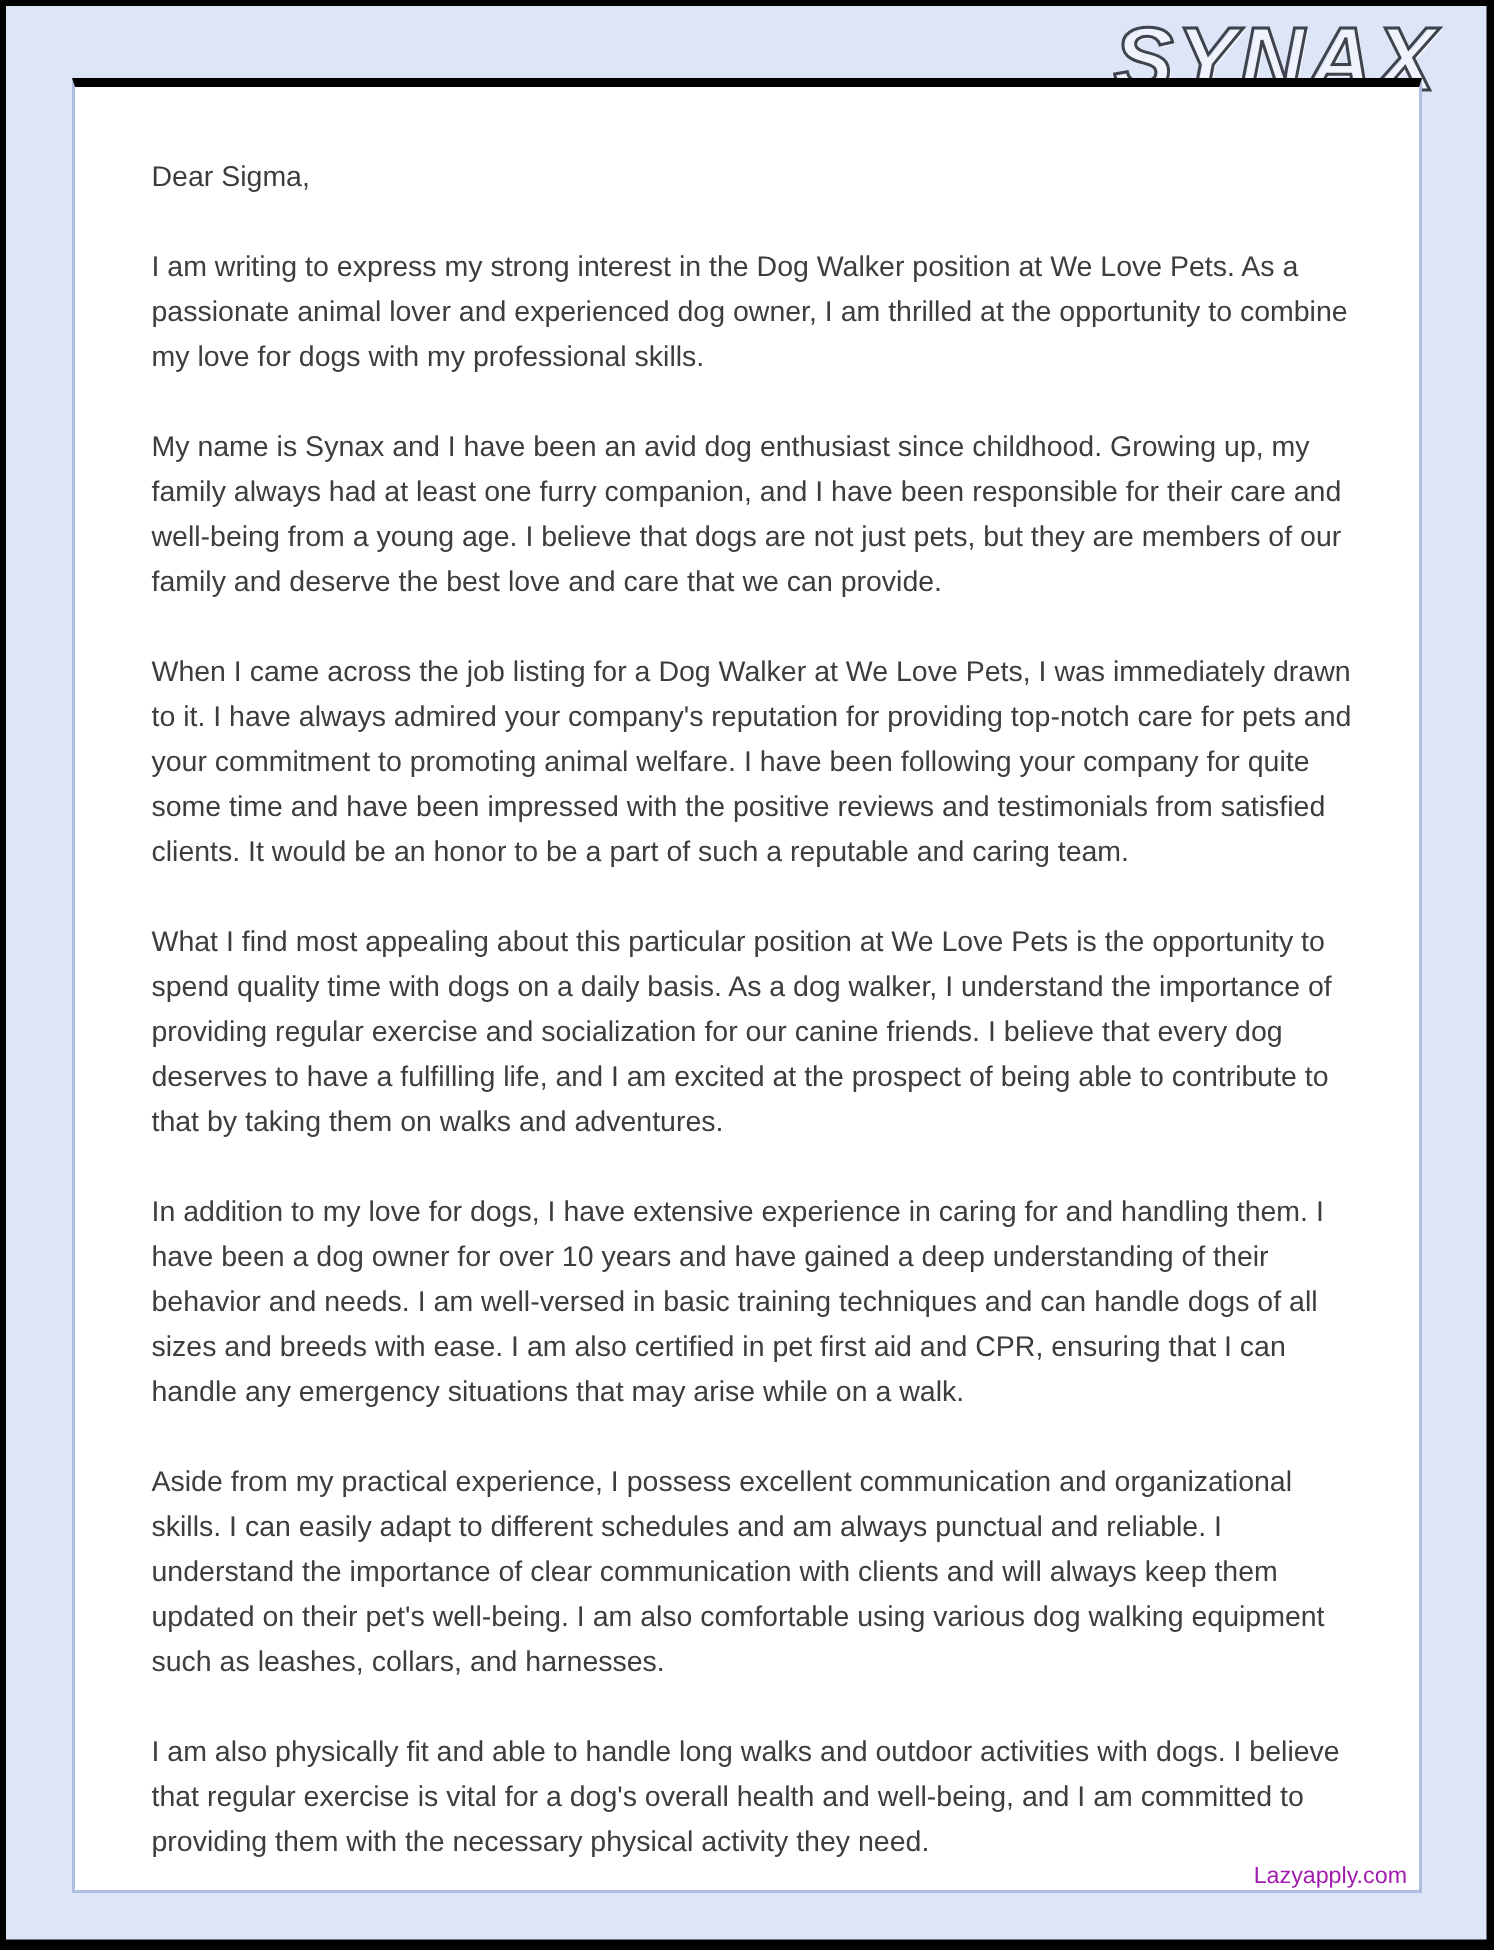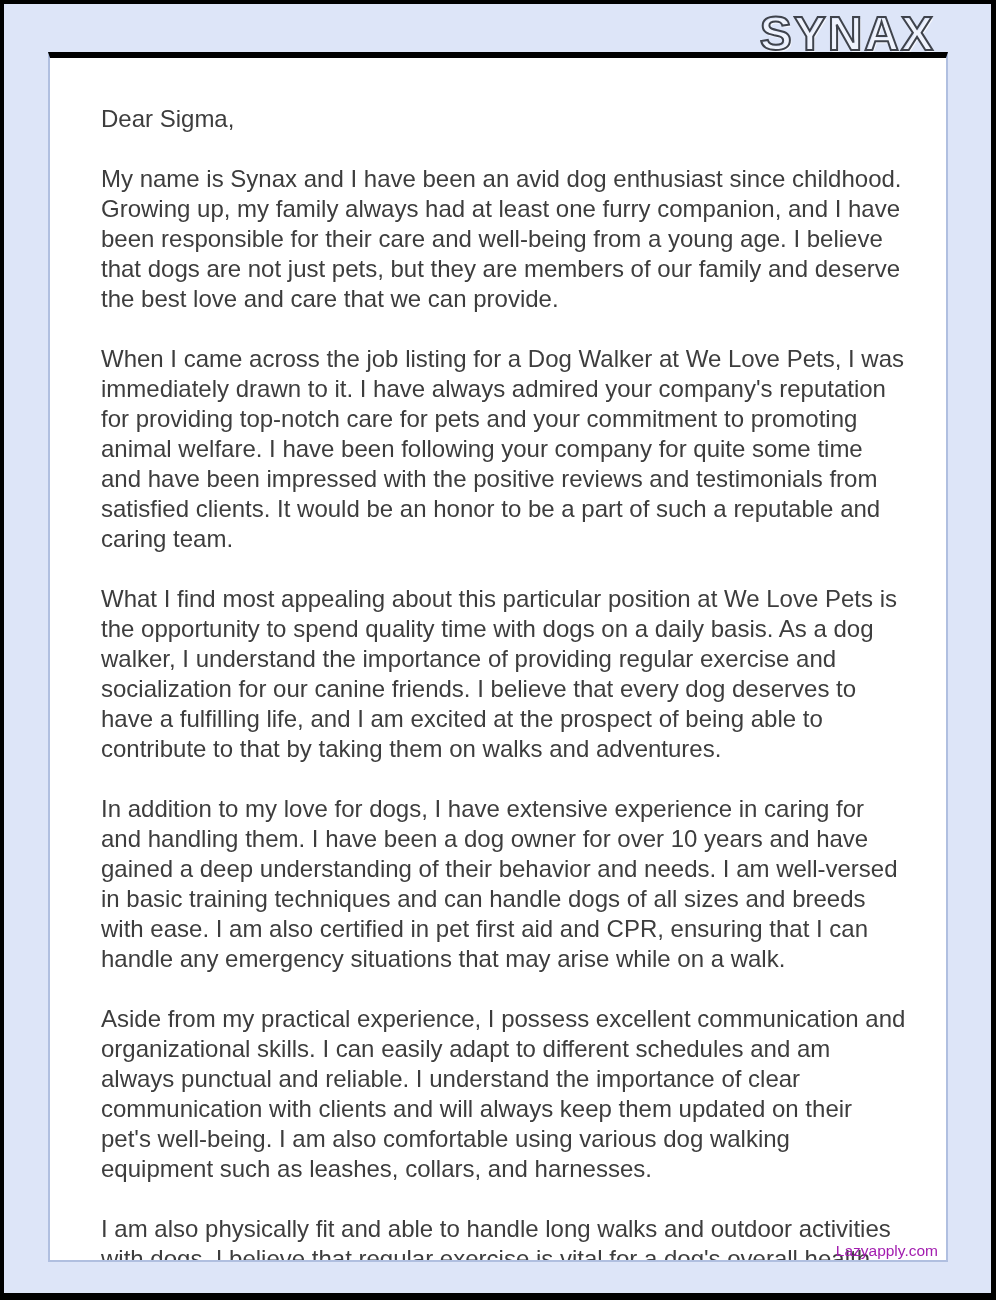--- a/index.html
+++ b/index.html
@@ -14,47 +14,48 @@
       height: 1300px;
       background: #dde5f8;
       border-style: solid;
       border-color: #000;
       border-width: 4px 5px 7px 4px;
       overflow: hidden;
     }
     .brand-logo {
       position: absolute;
       top: 6px;
-      right: 56px;
-      font-size: 48px;
+      right: 32px;
+      font-size: 60px;
       font-weight: 700;
       letter-spacing: 2px;
       color: rgba(221, 229, 248, 0.25);
       -webkit-text-stroke: 2px #3f434c;
       text-shadow: 1.5px 1.5px 0 #f6f8ff;
       line-height: 1;
       user-select: none;
+      font-style: italic;
     }
     .page {
       position: absolute;
       left: 44px;             
       top: 48px;              
       width: 900px;
       height: 1210px;
       background: #ffffff;
       border: 2px solid #b0bfe0;
       border-top: 6px solid #000000;
       overflow: hidden;
     }
     .page-inner {
       padding: 46px 38px 0 51px;
     }
     .letter-text {
       color: #3d3d3d;
-      font-size: 24px;
+      font-size: 19px;
       line-height: 30px;
       font-weight: 400;
     }
     .salutation {
       margin-bottom: 30px;
     }
     .para {
       margin-bottom: 30px;
     }
     .watermark {
@@ -71,20 +72,21 @@
 
 <div class="viewport">
 
   <div class="brand-logo">SYNAX</div>
 
   <div class="page">
     <div class="page-inner">
 
       <p class="letter-text salutation">Dear Sigma,</p>
 
+      <p class="letter-text para">I am writing to express my strong interest in the Dog Walker position at We Love Pets. As a passionate animal lover and experienced dog owner, I am thrilled at the opportunity to combine my love for dogs with my professional skills.</p>
 
       <p class="letter-text para">My name is Synax and I have been an avid dog enthusiast since childhood. Growing up, my family always had at least one furry companion, and I have been responsible for their care and well-being from a young age. I believe that dogs are not just pets, but they are members of our family and deserve the best love and care that we can provide.</p>
 
       <p class="letter-text para">When I came across the job listing for a Dog Walker at We Love Pets, I was immediately drawn to it. I have always admired your company's reputation for providing top-notch care for pets and your commitment to promoting animal welfare. I have been following your company for quite some time and have been impressed with the positive reviews and testimonials from satisfied clients. It would be an honor to be a part of such a reputable and caring team.</p>
 
       <p class="letter-text para">What I find most appealing about this particular position at We Love Pets is the opportunity to spend quality time with dogs on a daily basis. As a dog walker, I understand the importance of providing regular exercise and socialization for our canine friends. I believe that every dog deserves to have a fulfilling life, and I am excited at the prospect of being able to contribute to that by taking them on walks and adventures.</p>
 
       <p class="letter-text para">In addition to my love for dogs, I have extensive experience in caring for and handling them. I have been a dog owner for over 10 years and have gained a deep understanding of their behavior and needs. I am well-versed in basic training techniques and can handle dogs of all sizes and breeds with ease. I am also certified in pet first aid and CPR, ensuring that I can handle any emergency situations that may arise while on a walk.</p>
 
       <p class="letter-text para">Aside from my practical experience, I possess excellent communication and organizational skills. I can easily adapt to different schedules and am always punctual and reliable. I understand the importance of clear communication with clients and will always keep them updated on their pet's well-being. I am also comfortable using various dog walking equipment such as leashes, collars, and harnesses.</p>

